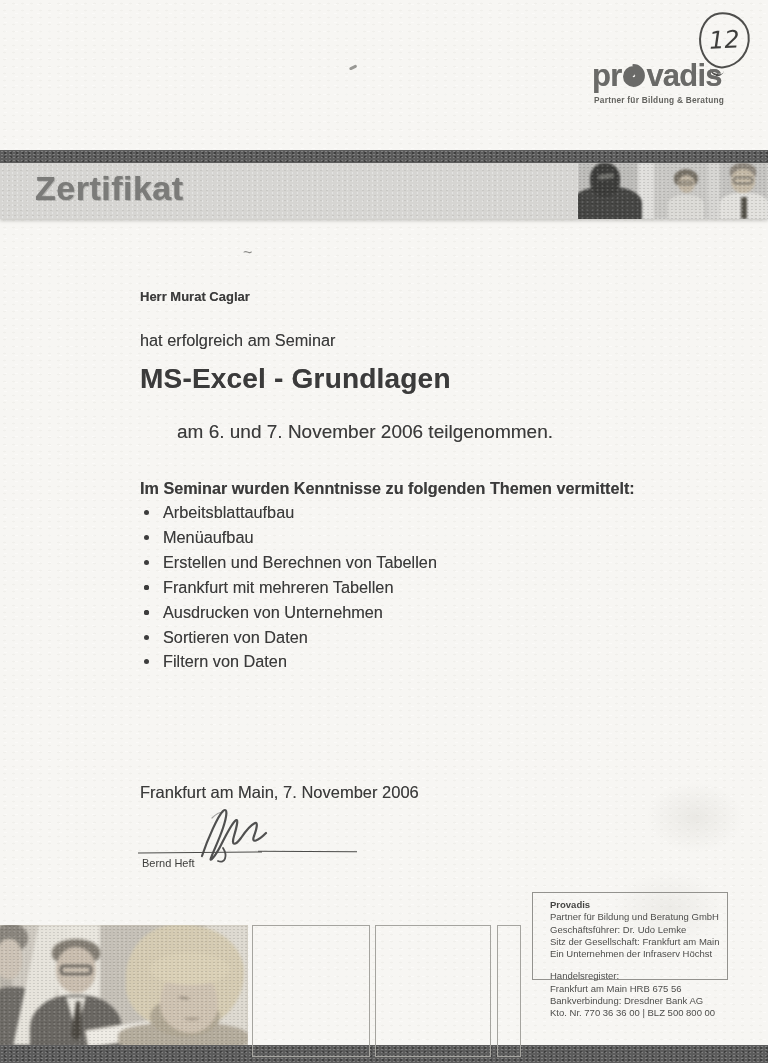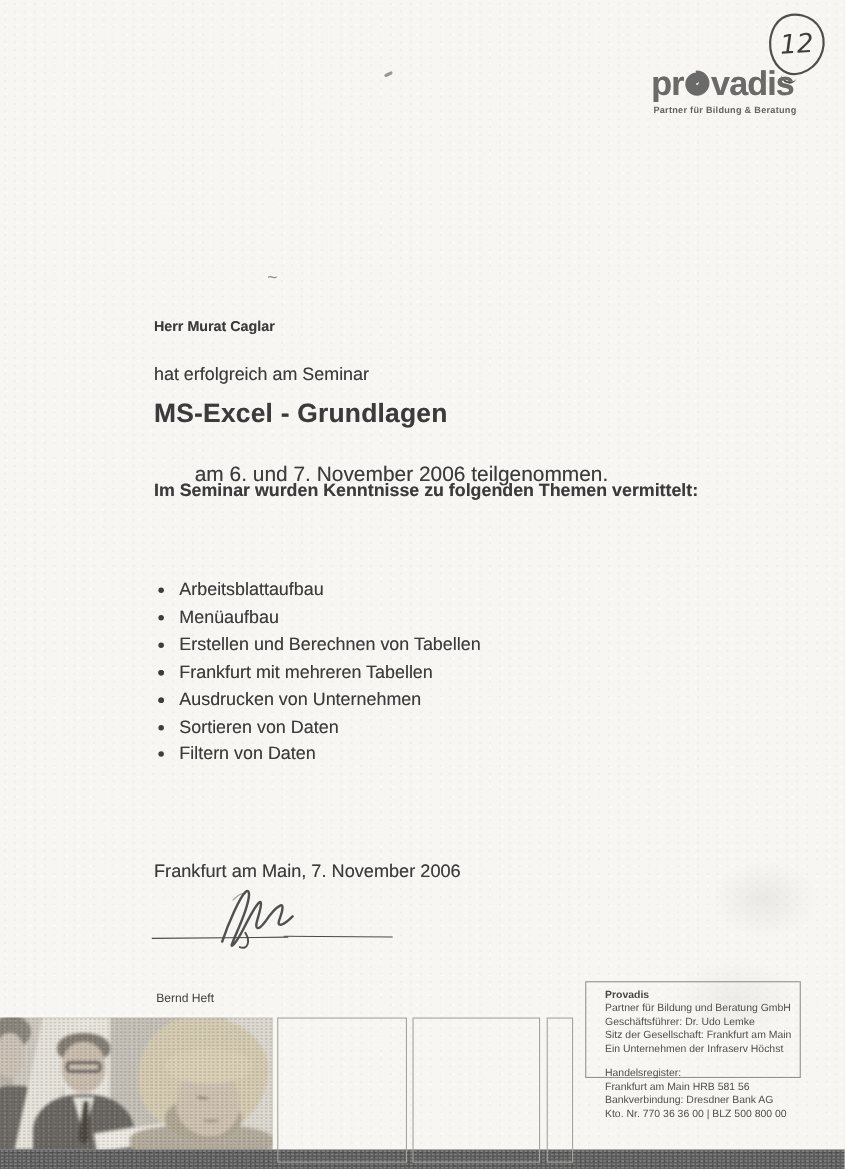--- a/index.html
+++ b/index.html
@@ -84,31 +84,31 @@
   .noise { position:absolute; inset:0; pointer-events:none; opacity:.65;
     background-image:
       radial-gradient(rgba(0,0,0,.17) 1px, transparent 1.3px),
       radial-gradient(rgba(255,255,255,.22) 1px, transparent 1.3px);
     background-size:4px 3px, 5px 4px; background-position:0 0, 2px 1px; }
 
   
   .body-text { text-shadow:0 0 .4px rgba(59,59,59,.5); }
   .recipient { left:140px; top:289px; font-size:13px; font-weight:bold; }
   .intro-line { left:140px; top:331px; font-size:16.3px; }
-  .course-title { left:140px; top:363px; font-size:24px; font-weight:bold; letter-spacing:.2px; }
+  .course-title { left:140px; top:363px; font-size:28px; font-weight:bold; letter-spacing:.2px; }
   .participation { left:177px; top:421px; font-size:19px; }
-  .topics-heading { left:140px; top:437px; font-size:16.2px; font-weight:bold; }
-  .topics-list { left:140px; top:500px; list-style:none;margin-top:24px; }
+  .topics-heading { left:140px; top:479px; font-size:16.2px; font-weight:bold; }
+  .topics-list { left:140px; top:500px; list-style:none; }
   .topics-list li { position:relative; padding-left:23px; line-height:24.9px; font-size:16.3px; }
   .topics-list .dot { position:absolute; left:4px; top:10px; width:5px; height:5px; background:#3d3d3d; border-radius:50%; }
   .place-date { left:140px; top:783px; font-size:16.5px; }
   .signature-svg { position:absolute; left:192px; top:806px; }
   .sig-line-a { position:absolute; left:138px; top:852px; width:124px; border-top:1.6px solid #4b4b49; transform:rotate(-0.5deg); }
   .sig-line-b { position:absolute; left:258px; top:851px; width:99px; border-top:1.6px solid #4b4b49; transform:rotate(0.4deg); }
-  .signer-name { left:142px; top:902px; font-size:11px; color:#3e3e3c; }
+  .signer-name { left:142px; top:857px; font-size:11px; color:#3e3e3c; }
 
   
   .footer-photo { position:absolute; left:0; top:925px; width:248px; height:120px; overflow:hidden; background:#c9c3b8; }
   .fp-shapes { position:absolute; inset:0; filter:blur(1.6px) grayscale(.25);
     background:linear-gradient(90deg,#b9b3a7 0 12px,#cfc9bd 12px 58px,#eae6db 58px 100px,#c6c0b4 100px 205px,#ded9cd 205px 248px); }
   .fp-m1-hair { position:absolute; left:-6px; top:-2px; width:34px; height:30px; background:#8b857a; border-radius:50%; }
   .fp-m1-face { position:absolute; left:-4px; top:14px; width:26px; height:40px; background:#cfc2b0; border-radius:45%; }
   .fp-m1-body { position:absolute; left:-14px; top:62px; width:54px; height:70px; background:#6f6b64; border-radius:40% 40% 0 0; }
   .fp-wedge { position:absolute; left:26px; top:0; width:32px; height:120px; background:#e7e3d8; transform:skewX(-12deg); }
   .fp-m2-hair { position:absolute; left:52px; top:14px; width:48px; height:26px; background:#857d6f; border-radius:50% 50% 40% 40%; }
@@ -153,20 +153,43 @@
   <div class="smudge smudge-1"></div>
   <div class="smudge smudge-2"></div>
 
   <div class="logo-block">
     <div class="logo-word"><span>pr</span><svg width="25" height="25" viewBox="0 0 40 40">
           <path d="M20 3.5 A16.5 16.5 0 0 1 20 36.5 A15 15 0 0 1 20 6.5 A13.5 13.5 0 0 1 20 33.5 A12 12 0 0 1 20 9.5 A10.5 10.5 0 0 1 20 30.5 A9 9 0 0 1 20 12.5 A7.5 7.5 0 0 1 20 27.5 A6 6 0 0 1 20 15.5 A4.5 4.5 0 0 1 20 24.5 A3 3 0 0 1 20 18.5" fill="none" stroke="#6a6a68" stroke-width="3.6" stroke-linecap="round"></path>
         </svg><span>vadis</span></div>
     <div class="logo-tagline">Partner für Bildung &amp; Beratung</div>
   </div>
 
+  <div class="banner">
+    <div class="banner-topbar grain-dark"></div>
+    <div class="banner-band">
+      <div class="banner-title">Zertifikat</div>
+      <div class="banner-photo">
+        <div class="bp-shapes">
+          <div class="bp-m1-body"></div>
+            <div class="bp-m1-head"></div>
+            <div class="bp-m1-glass"></div>
+          <div class="bp-w-coat"></div>
+            <div class="bp-w-hair"></div>
+            <div class="bp-w-face"></div>
+            <div class="bp-w-glass"></div>
+          <div class="bp-m2-coat"></div>
+            <div class="bp-m2-tie"></div>
+            <div class="bp-m2-hair"></div>
+            <div class="bp-m2-face"></div>
+            <div class="bp-m2-glass"></div>
+        </div>
+        <div class="noise"></div>
+      </div>
+    </div>
+  </div>
 
   <div class="abs body-text recipient">Herr Murat Caglar</div>
   <div class="abs body-text intro-line">hat erfolgreich am Seminar</div>
   <div class="abs body-text course-title">MS-Excel - Grundlagen</div>
   <div class="abs body-text participation">am 6. und 7. November 2006 teilgenommen.</div>
   <div class="abs body-text topics-heading">Im Seminar wurden Kenntnisse zu folgenden Themen vermittelt:</div>
 
   <ul class="abs body-text topics-list">
     <li><span class="dot"></span><span>Arbeitsblattaufbau</span></li>
     <li><span class="dot"></span><span>Menüaufbau</span></li>
@@ -221,20 +244,20 @@
   <div class="footer-box fbox-3"></div>
 
   <div class="footer-infobox">
     <div class="fi-name">Provadis</div>
     <div class="fi-line">Partner für Bildung und Beratung GmbH</div>
     <div class="fi-line">Geschäftsführer: Dr. Udo Lemke</div>
     <div class="fi-line">Sitz der Gesellschaft: Frankfurt am Main</div>
     <div class="fi-line">Ein Unternehmen der Infraserv Höchst</div>
     <div class="fi-gap"></div>
     <div class="fi-line">Handelsregister:</div>
-    <div class="fi-line">Frankfurt am Main HRB 581 56</div>
+    <div class="fi-line">Frankfurt am Main HRB 675 56</div>
     <div class="fi-line">Bankverbindung: Dresdner Bank AG</div>
     <div class="fi-line">Kto. Nr. 770 36 36 00 | BLZ 500 800 00</div>
   </div>
 
   <div class="footer-bar grain-dark"></div>
 
 </div>
 
 </body></html>

